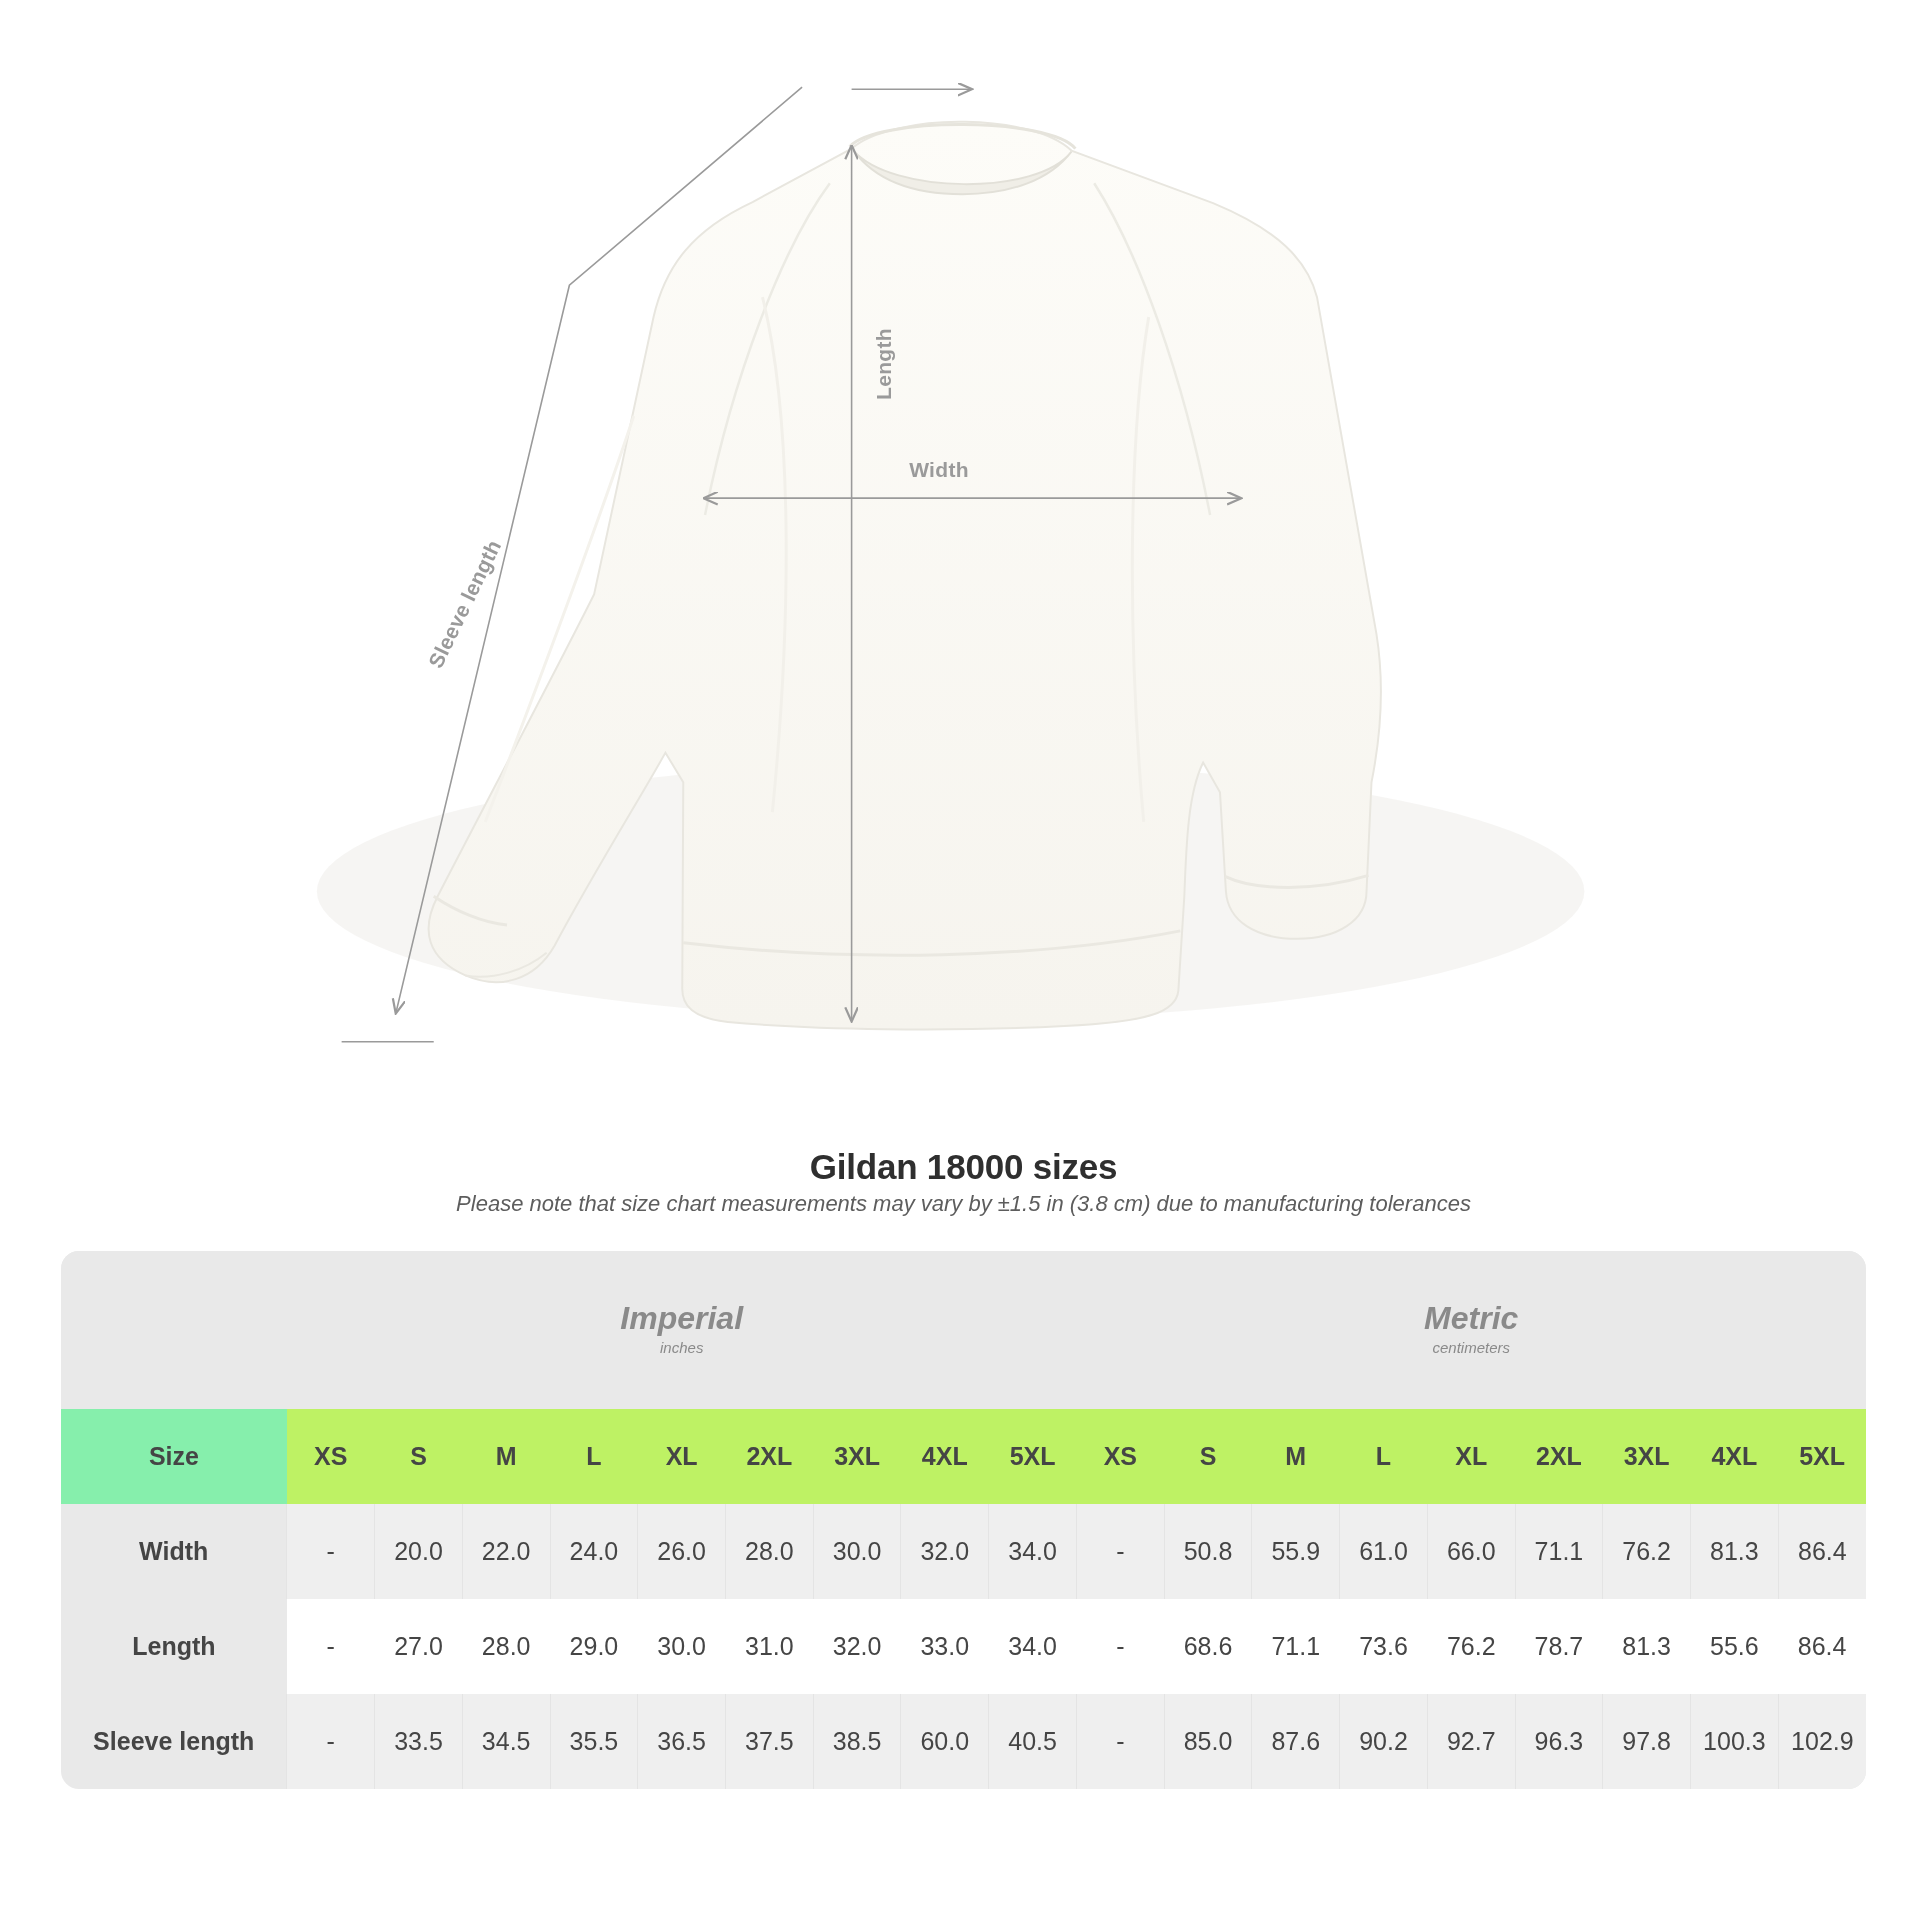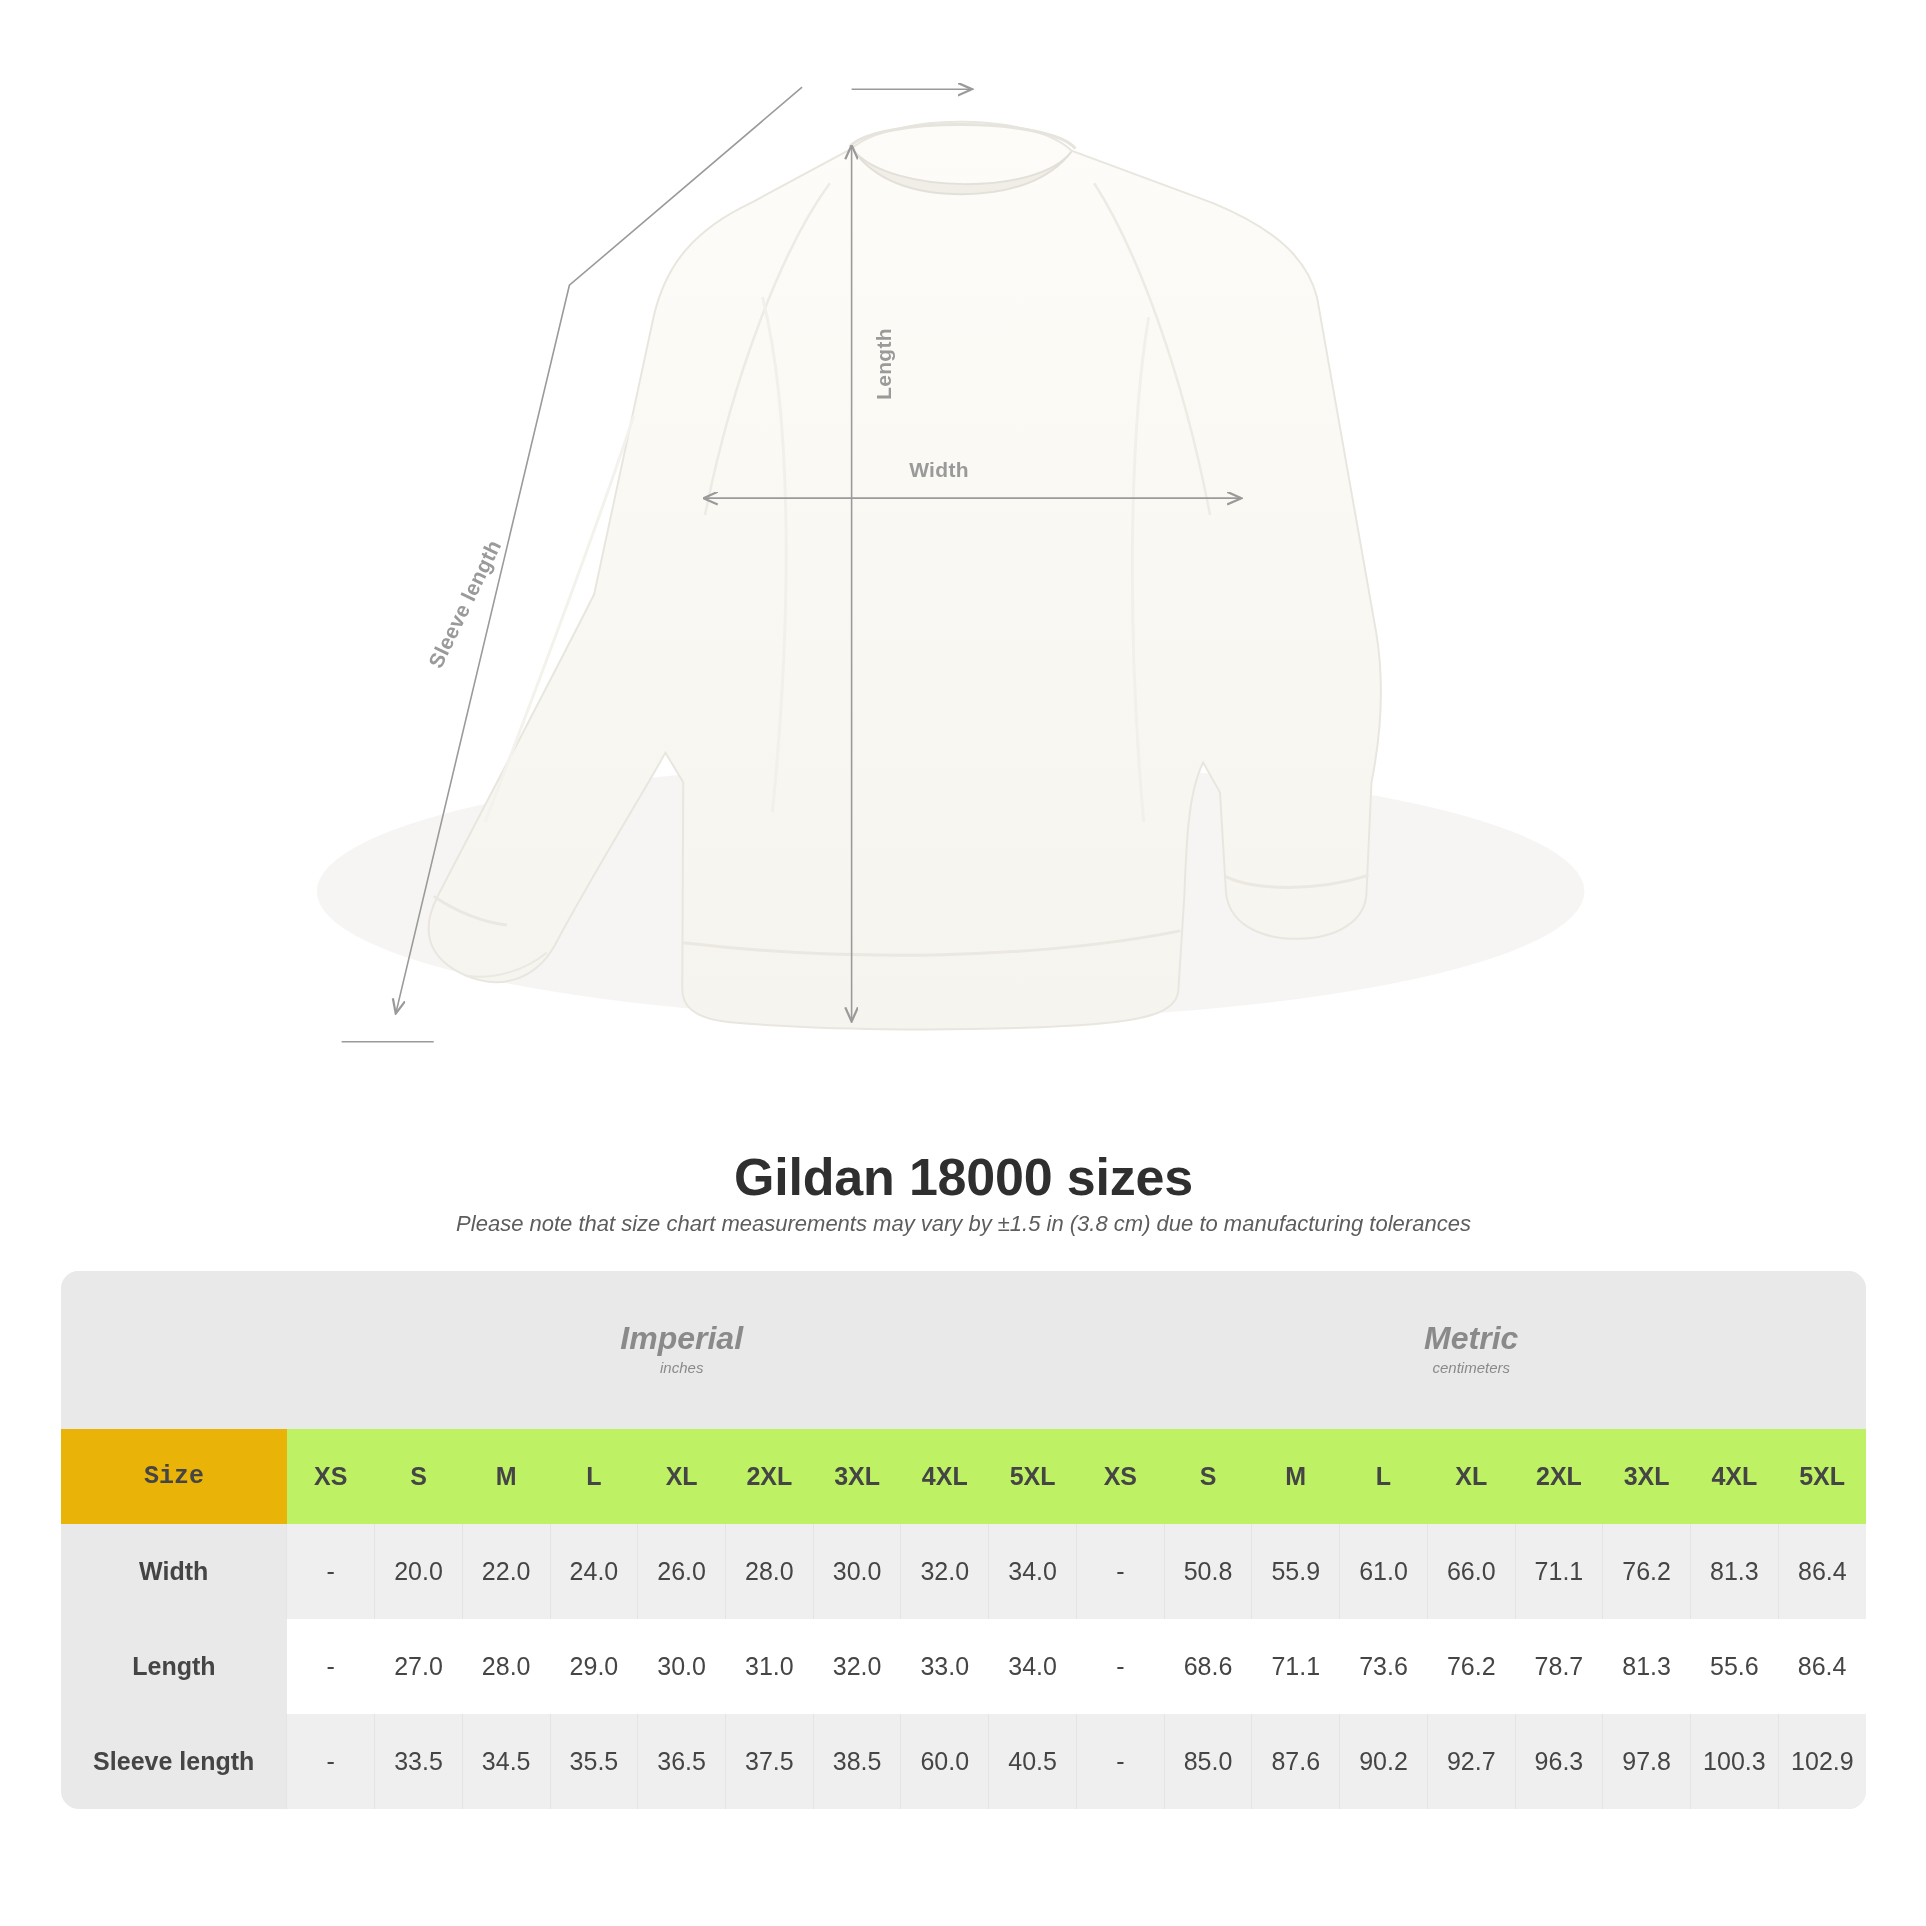--- a/index.html
+++ b/index.html
@@ -54,21 +54,21 @@
     top: 604px;
     transform: translate(-50%, -50%) rotate(-64deg);
   }
 
   
   .title-block {
     text-align: center;
     margin-top: 18px;
   }
   .chart-title {
-    font-size: 52px;
+    font-size: 35px;
     font-weight: bold;
     color: #2f2f2f;
     letter-spacing: -0.2px;
   }
   .chart-note {
     margin-top: 4px;
     font-size: 22px;
     font-style: italic;
     color: #5d5d5d;
   }
@@ -111,22 +111,21 @@
     line-height: 1.6;
   }
   .head-row td {
     height: 95px;
     background: #bef264;
     font-weight: bold;
     color: #4a4a4a;
     font-size: 26px;
   }
   .head-row td.rowhead {
-    background: #eab308;
-    font-family: Liberation Mono, monospace;
+    background: #86efac;
   }
   .data-row td {
     height: 95px;
     background: #ffffff;
   }
   .data-row.alt td {
     background: #efefef;
   }
   td.rowhead {
     font-weight: bold;

